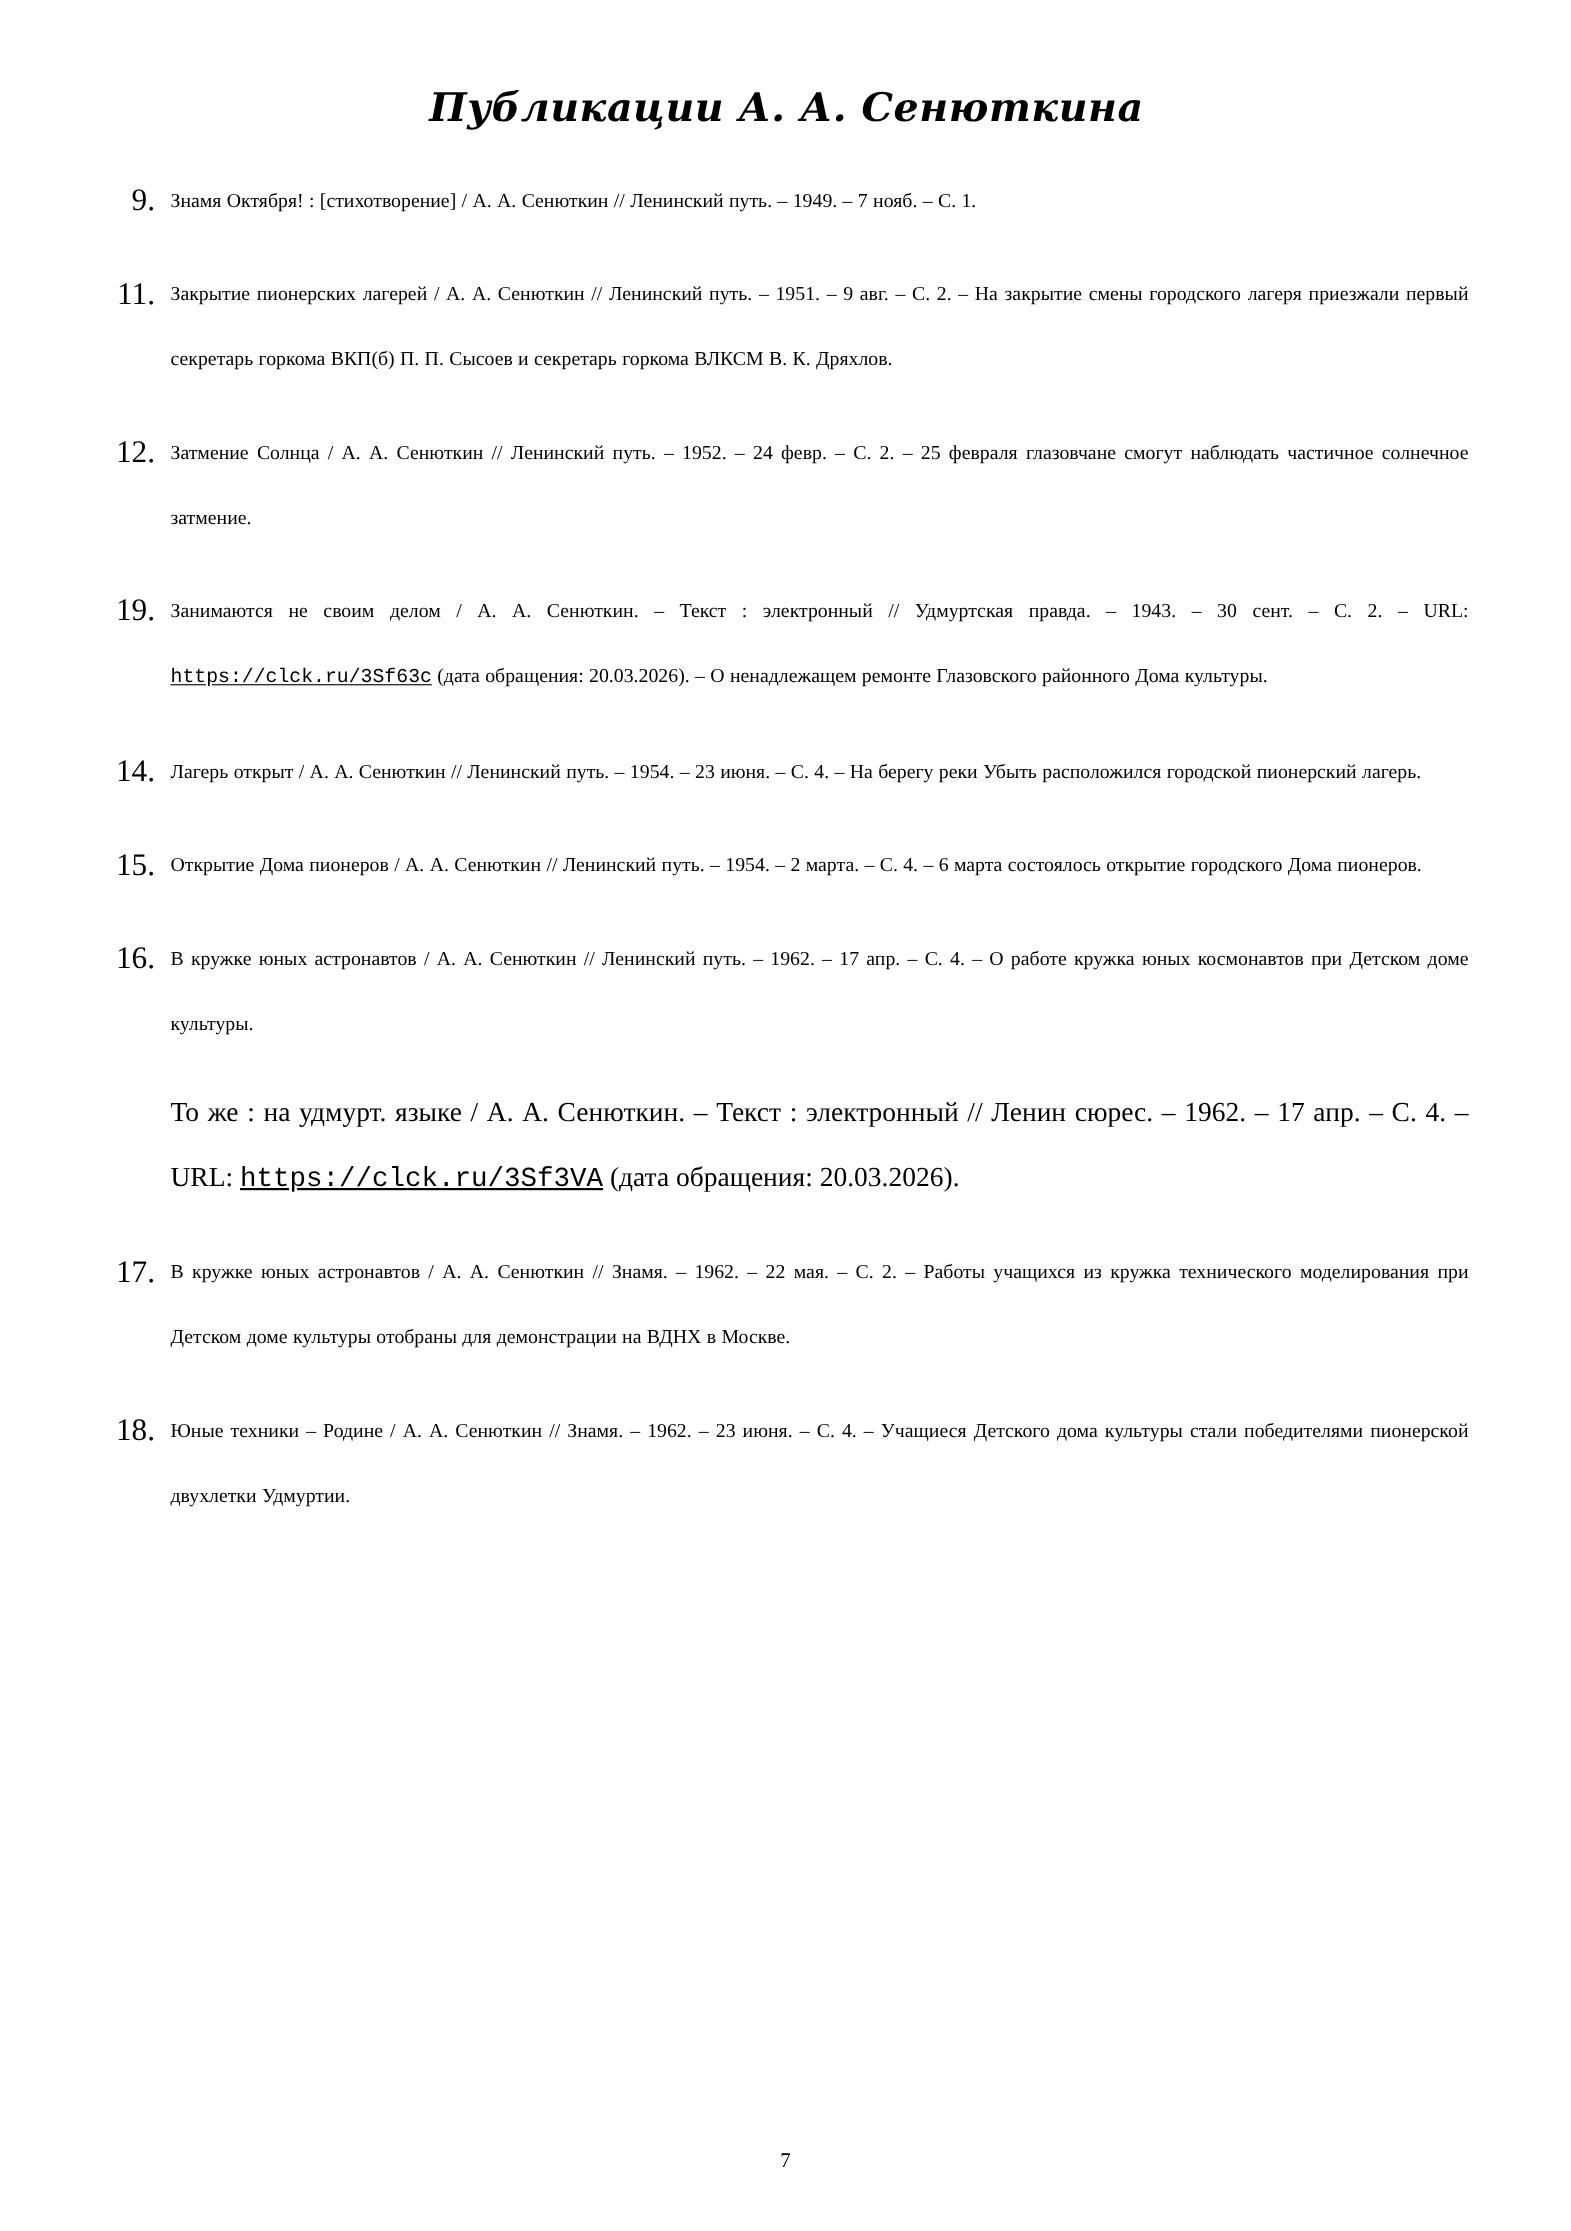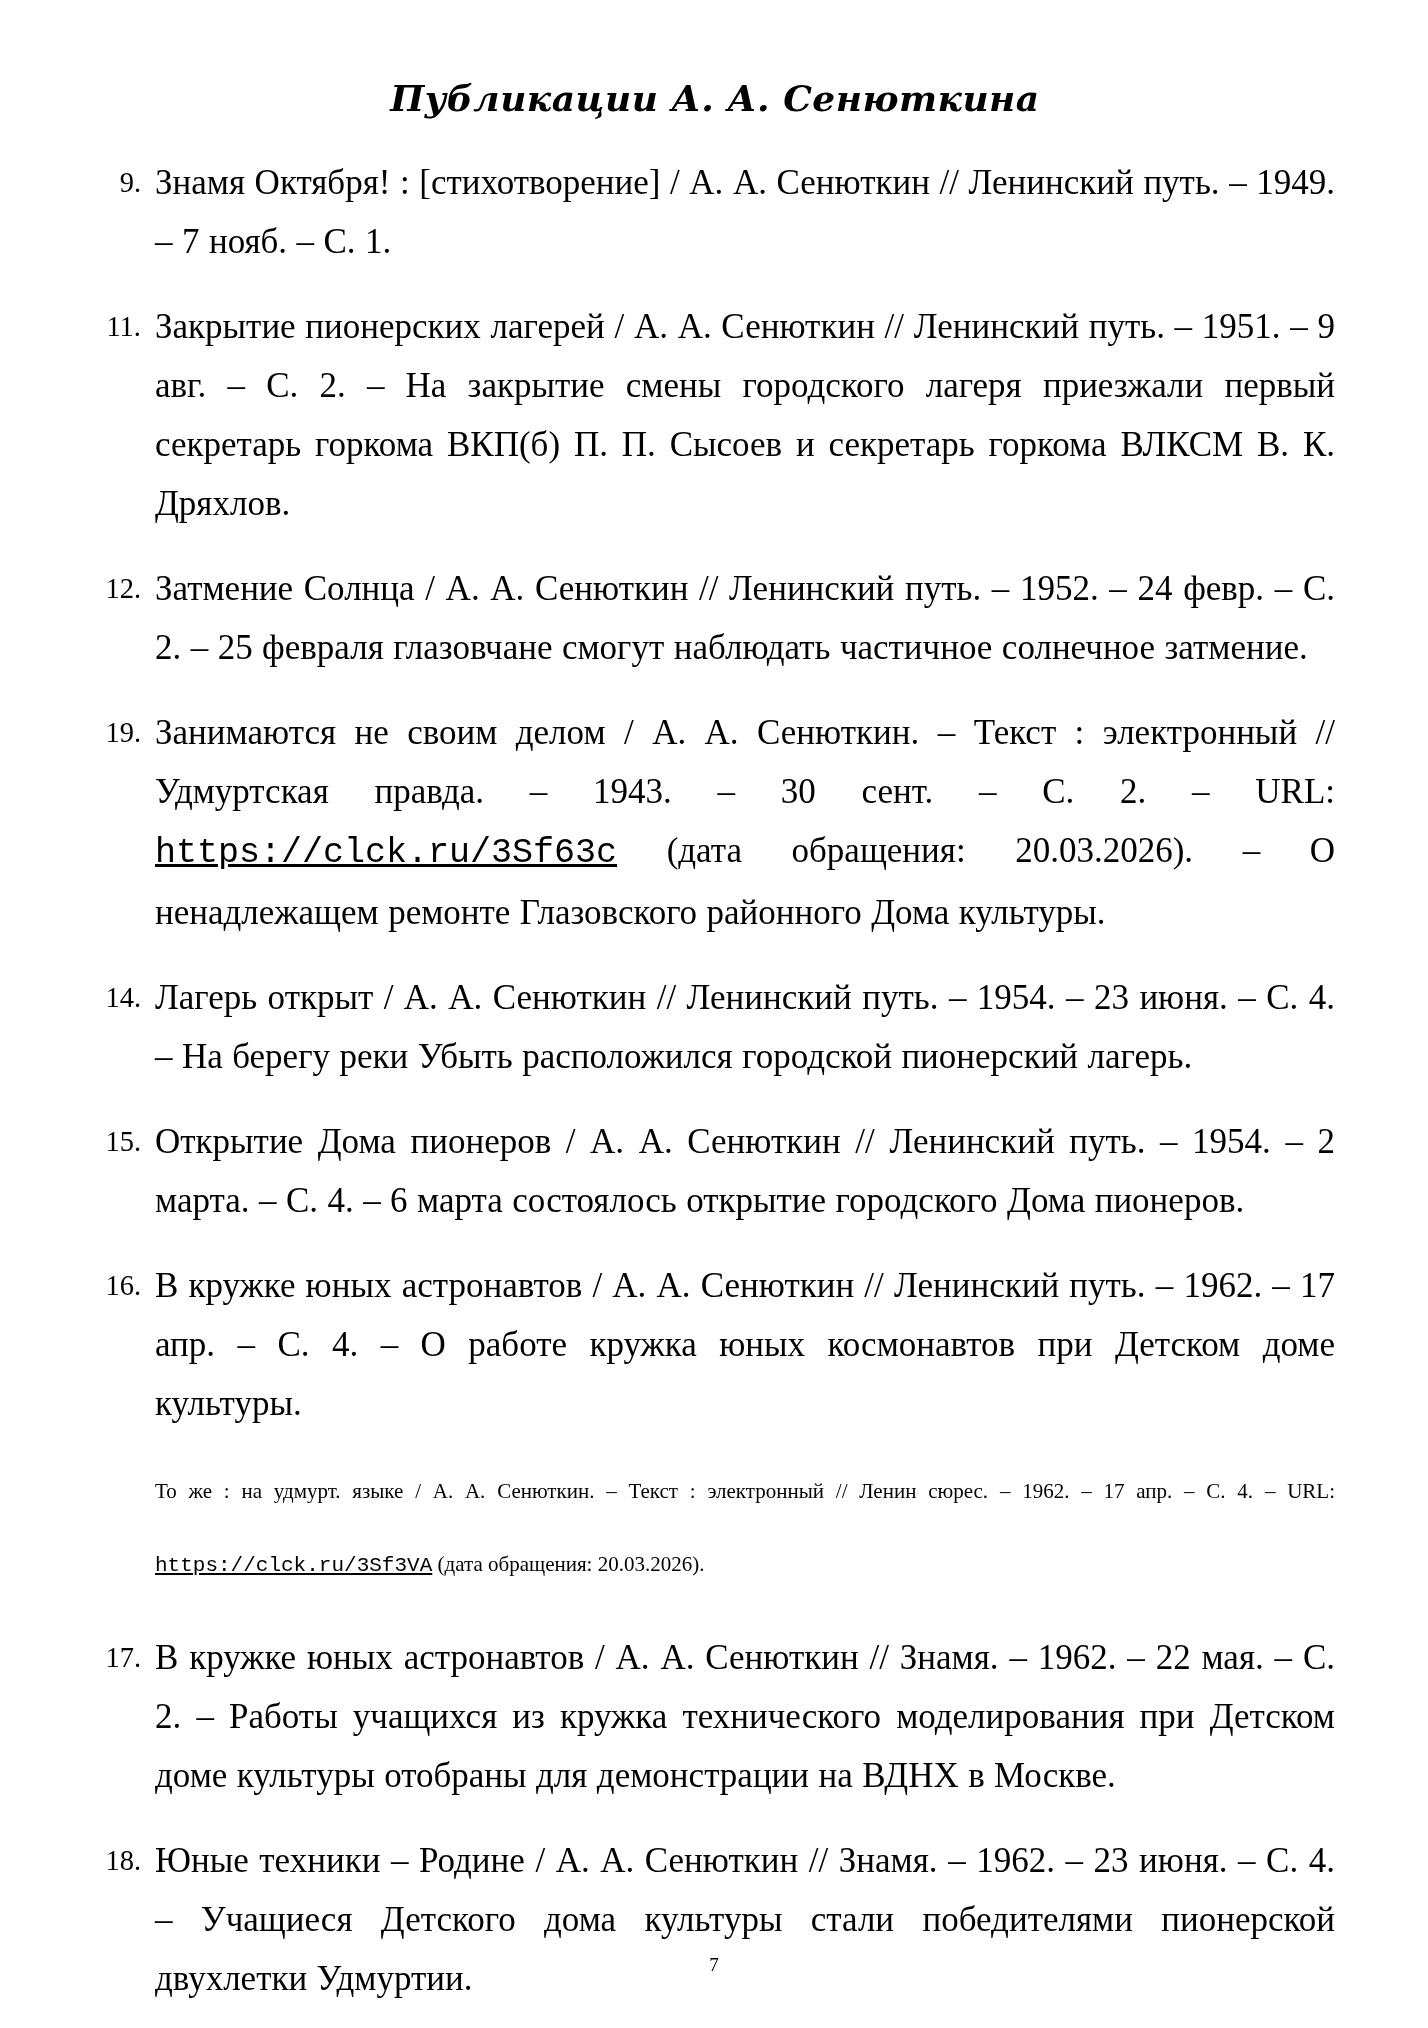--- a/index.html
+++ b/index.html
@@ -62,32 +62,32 @@
     left: 0;
     top: 0;
     width: 46px;
     text-align: right;
     font-size: 28.5px;
     line-height: 59px;
     font-family: "Liberation Serif", "DejaVu Serif", serif;
   }
 
   .entry-body {
-    font-size: 35px;
+    font-size: 18px;
     line-height: 59px;
     text-align: justify;
     text-align-last: left;
     hyphens: manual;
     word-spacing: 0.02em;
   }
 
   .sub-entry {
     margin-top: 22px;
-    font-size: 21px;
-    line-height: 73px;
+    font-size: 25px;
+    line-height: 59px;
     text-align: justify;
     text-align-last: left;
   }
 
   a.url-link,
   .url-link {
     color: #000000;
     text-decoration: underline;
     text-underline-offset: 2px;
     font-family: Liberation Mono, monospace;

